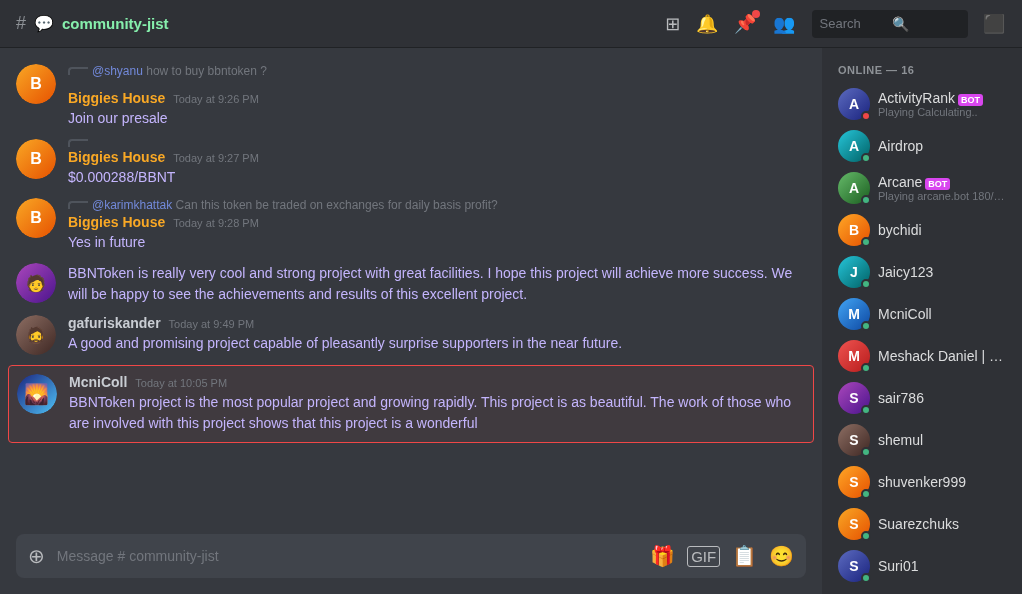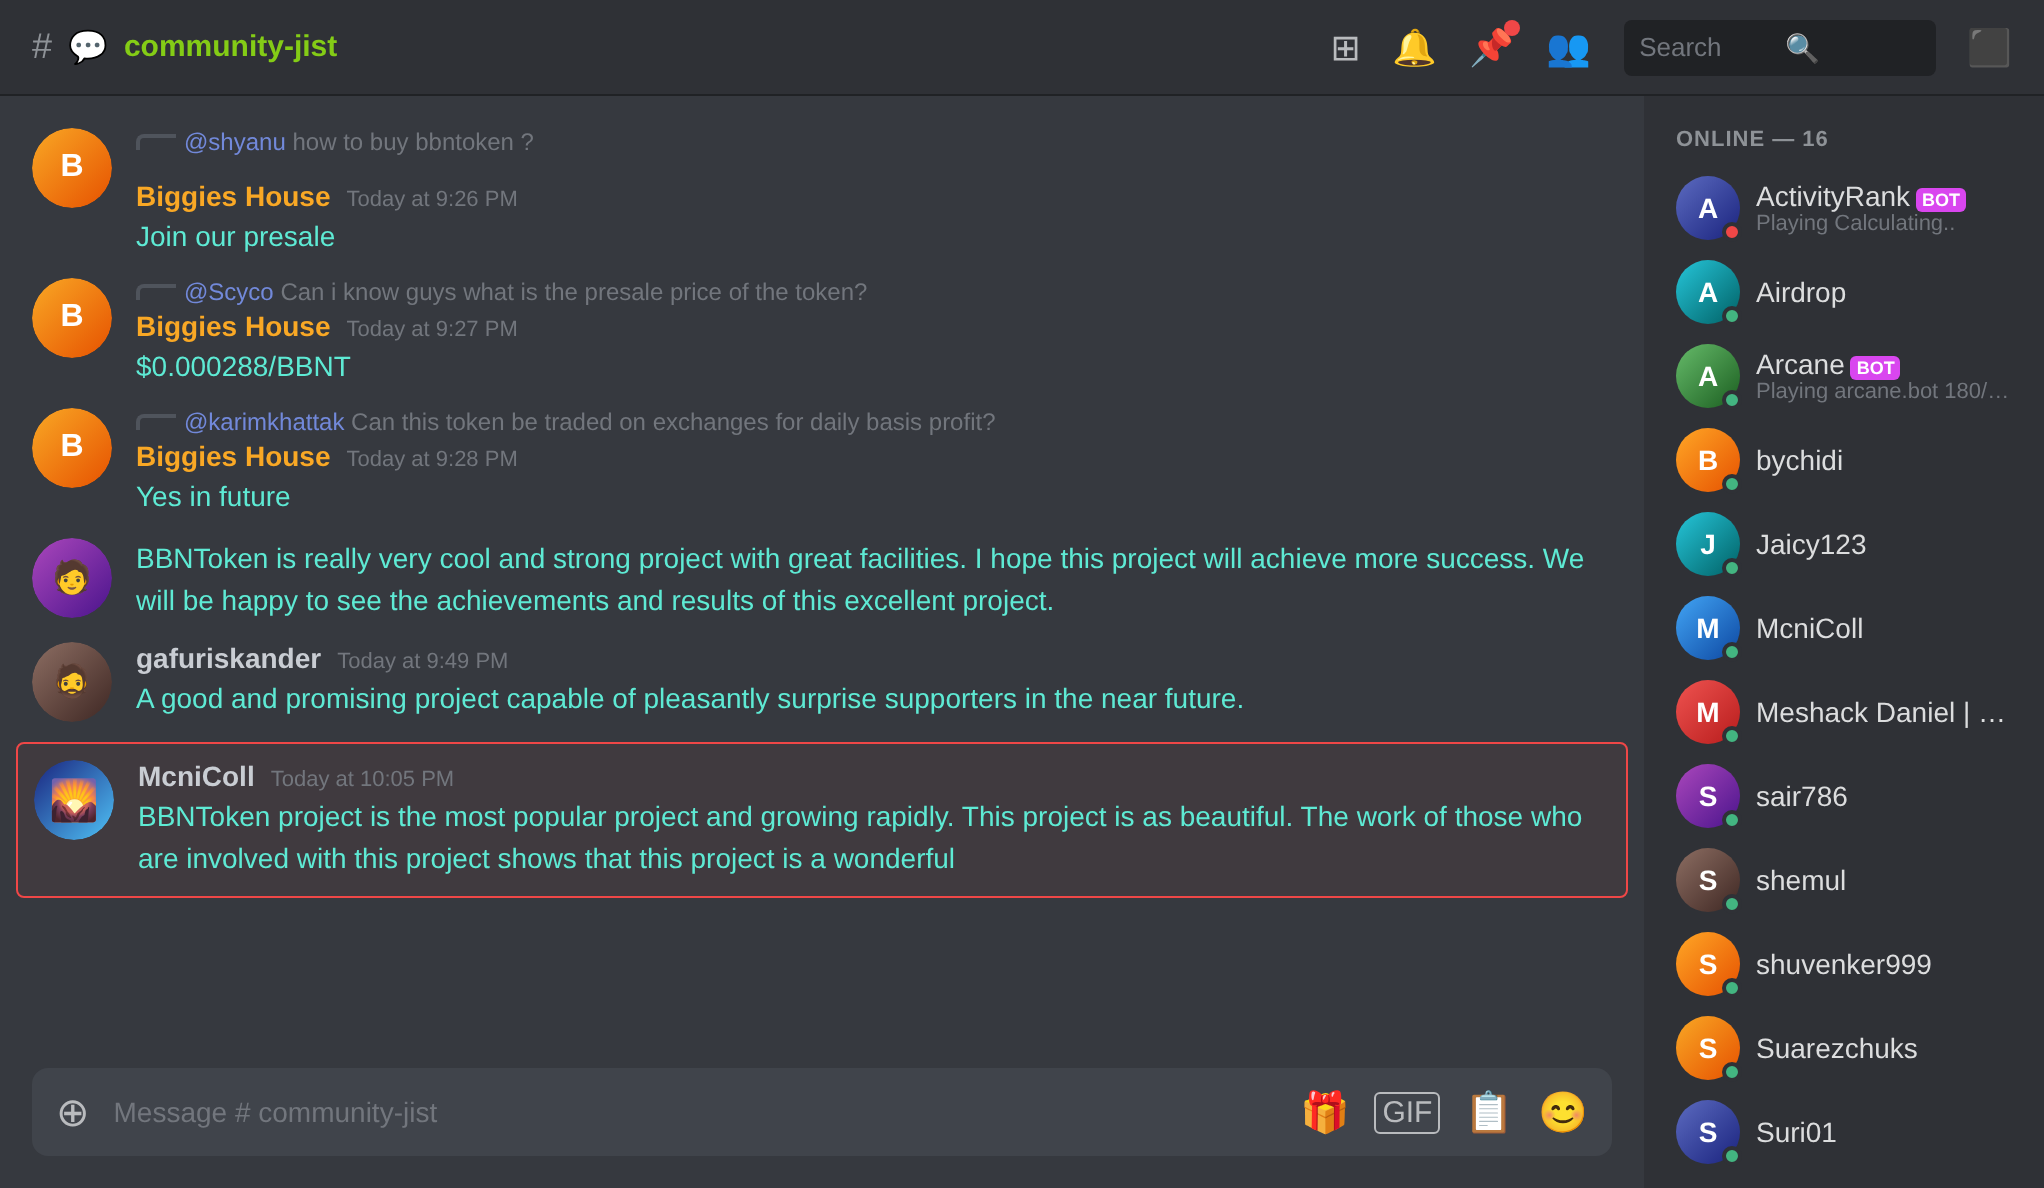--- a/index.html
+++ b/index.html
@@ -30,21 +30,21 @@
       display: flex;
       align-items: center;
       gap: 8px;
       flex: 1;
     }
     .hash-icon {
       color: #8e9297;
       font-size: 18px;
     }
     .channel-name {
-      color: #84cc16;
+      color: #86efac;
       font-weight: 700;
       font-size: 15px;
     }
     .top-bar-right {
       display: flex;
       align-items: center;
       gap: 16px;
     }
     .top-icon {
       color: #b9bbbe;
@@ -157,21 +157,21 @@
     .username.biggies {
       color: #f9a825;
     }
 
     .timestamp {
       font-size: 11px;
       color: #72767d;
     }
 
     .message-text {
-      color: #5eead4;
+      color: #c4b5fd;
       line-height: 1.5;
     }
 
     .reply-mention {
       color: #7289da;
       font-size: 12px;
     }
 
     
     .message-group.highlighted {
@@ -367,21 +367,20 @@
             <div class="message-text">Join our presale</div>
           </div>
         </div>
         <div class="message-group">
           <div class="avatar">
             <div class="avatar-img av-gold">B</div>
           </div>
           <div class="message-content">
             <div style="display: flex; align-items: center; gap: 4px; margin-bottom: 2px;">
               <div style="width: 20px; height: 8px; border-top: 2px solid rgb(79, 84, 92); border-left: 2px solid rgb(79, 84, 92); border-top-left-radius: 4px;"></div>
-              <span style="font-size: 12px; color: rgb(114, 118, 125);"><span class="reply-mention">@Scyco </span>Can i know guys what is the presale price of the token?</span>
             </div>
             <div class="message-header">
               <span class="username biggies">Biggies House</span>
               <span class="timestamp">Today at 9:27 PM</span>
             </div>
             <div class="message-text">$0.000288/BBNT</div>
           </div>
         </div>
         <div class="message-group">
           <div class="avatar">

